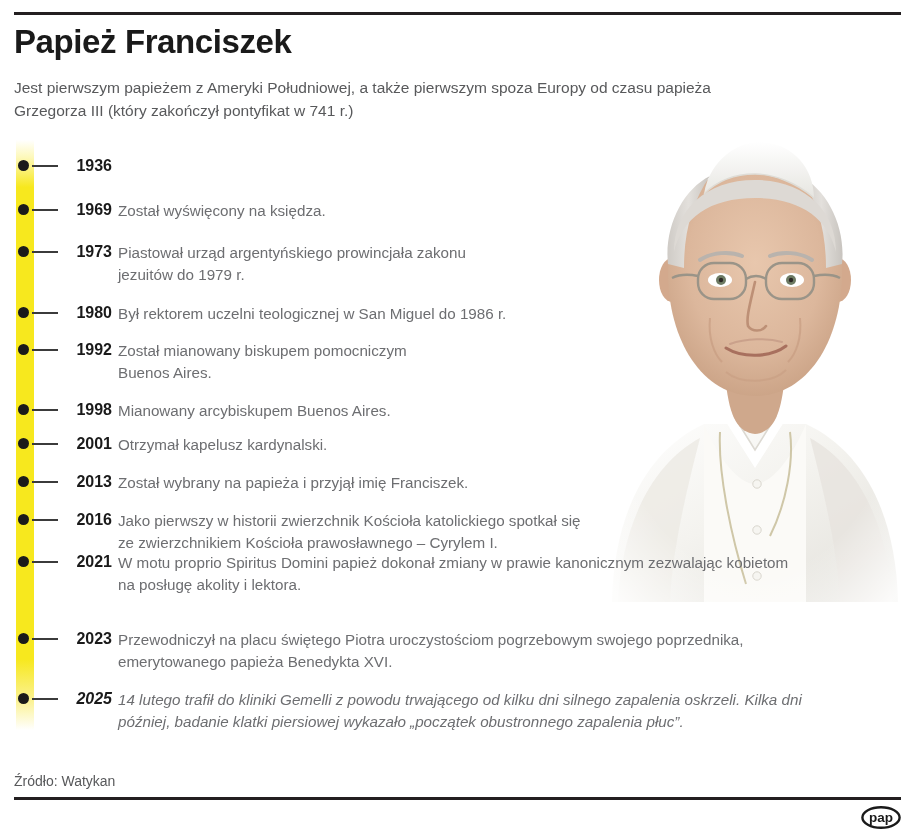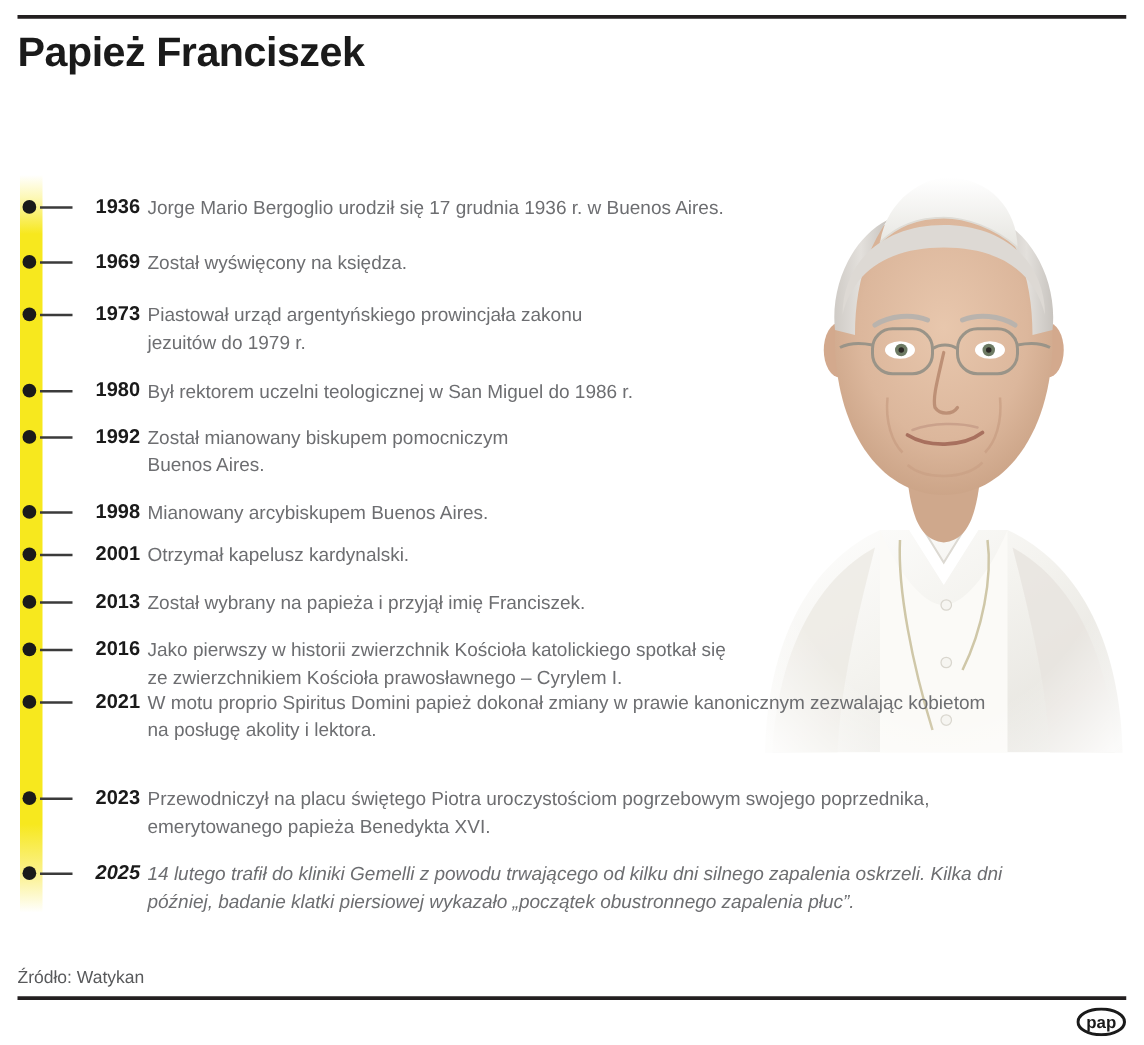--- a/index.html
+++ b/index.html
@@ -157,20 +157,22 @@
   .logo svg { display: block; }
 </style>
 </head>
 <body>
 
 <div class="page">
 
   <div class="top-rule"></div>
 
   <h1 class="title">Papież Franciszek</h1>
+  <div class="subtitle">Jest pierwszym papieżem z Ameryki Południowej, a także pierwszym spoza Europy od czasu papieża
+Grzegorza III (który zakończył pontyfikat w 741 r.)</div>
 
   <div class="portrait">
     <svg width="310" height="470" viewBox="0 0 310 470" xmlns="http://www.w3.org/2000/svg">
       <defs>
         <radialGradient id="faceG" cx="50%" cy="42%" r="62%">
           <stop offset="0%" stop-color="#e8c7ad"></stop>
           <stop offset="62%" stop-color="#dcb79c"></stop>
           <stop offset="100%" stop-color="#c9a184"></stop>
         </radialGradient>
         <linearGradient id="robeG" x1="0" y1="0" x2="1" y2="1">
@@ -260,21 +262,20 @@
     </svg>
   </div>
 
   <div class="timeline">
     <div class="spine"></div>
     <div id="rows">
         <div class="row" style="top: 16px; height: 22px; width: 915px;">
           <div class="bullet" style="top: 4px;"></div>
           <div class="connector" style="top: 9px;"></div>
           <div class="year" style="top: 0px;">1936</div>
-          <div class="desc" style="top: 0px;">Jorge Mario Bergoglio urodził się 17 grudnia 1936 r. w Buenos Aires.</div>
         </div>
         <div class="row" style="top: 60px; height: 22px; width: 915px;">
           <div class="bullet" style="top: 4px;"></div>
           <div class="connector" style="top: 9px;"></div>
           <div class="year" style="top: 0px;">1969</div>
           <div class="desc" style="top: 0px;">Został wyświęcony na księdza.</div>
         </div>
         <div class="row" style="top: 102px; height: 44px; width: 915px;">
           <div class="bullet" style="top: 4px;"></div>
           <div class="connector" style="top: 9px;"></div>

